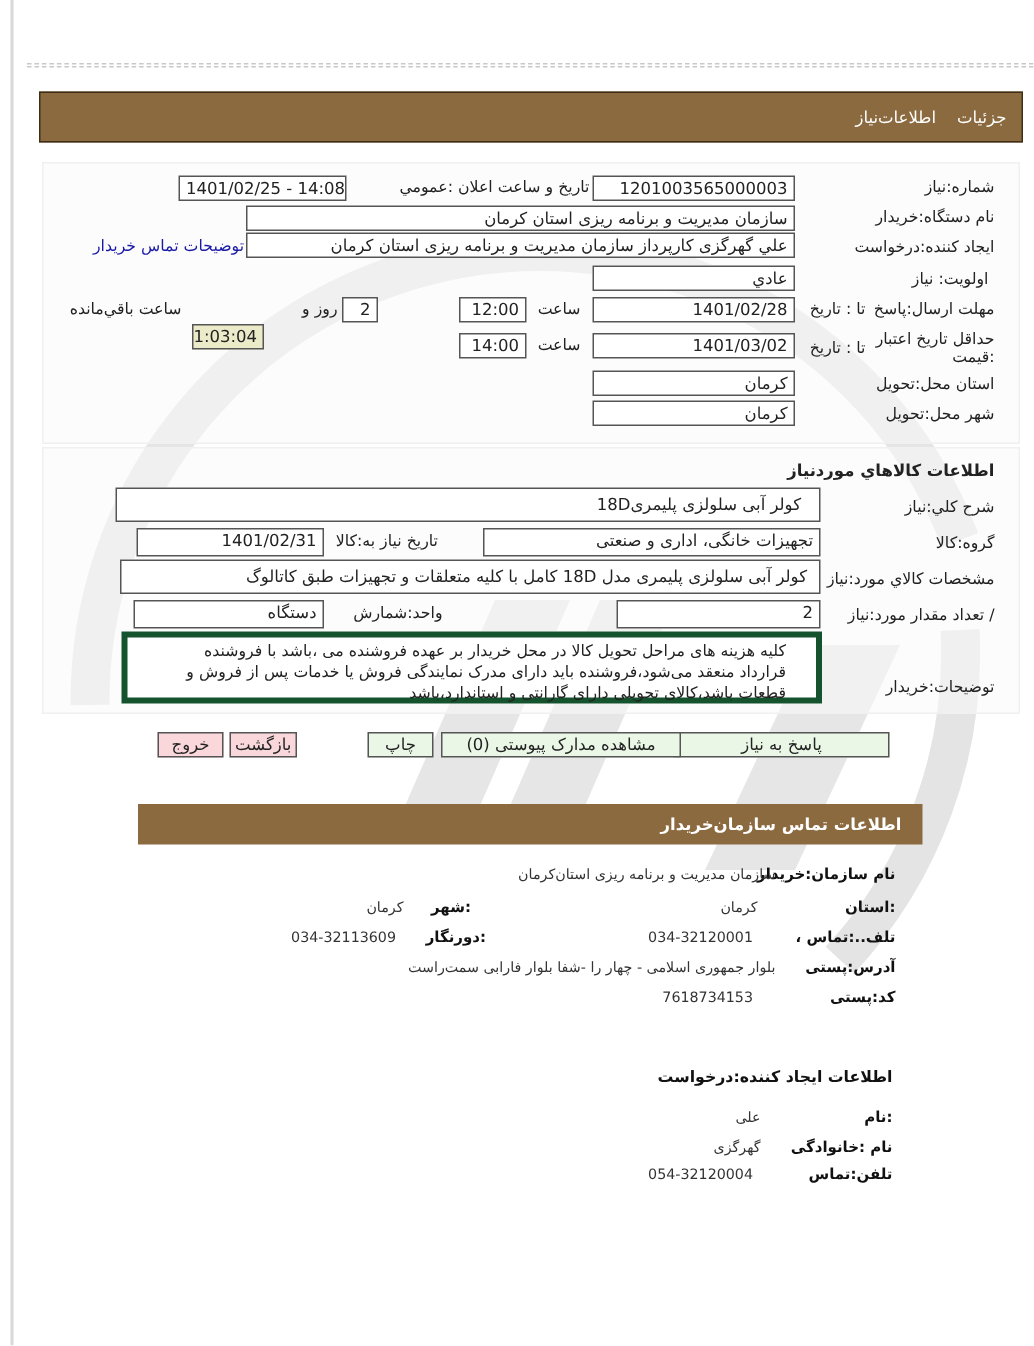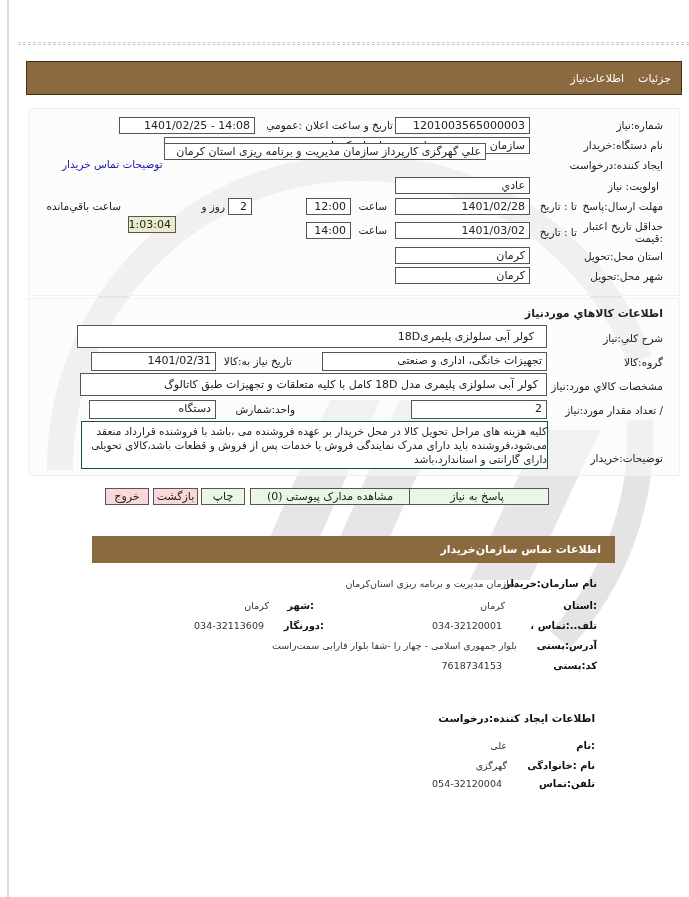--- a/index.html
+++ b/index.html
@@ -30,29 +30,29 @@
   }
   .fld.tan { background: #ecebc9; text-align: center; }
   .fld.ltr { direction: ltr; text-align: right; }
 
   .link { position: absolute; color: #1a1aa6; direction: rtl; font-size: 10.5px; z-index: 2; white-space: nowrap; }
 
   .section-title { position: absolute; direction: rtl; font-weight: bold; font-size: 11px; z-index: 2; }
 
   .desc-box {
     position: absolute; left: 81px; top: 421px; width: 467px; height: 48px;
-    border: 1px solid #14532d; background: #fff; direction: rtl; text-align: right;
-    padding: 2px 0; font-size: 10.5px; line-height: 14px; z-index: 2;
+    border: 4px solid #14532d; background: #fff; direction: rtl; text-align: right;
+    padding: 2px 20px; font-size: 10.5px; line-height: 14px; z-index: 2;
   }
 
   .btn {
     position: absolute; top: 488px; height: 17px; border: 1px solid #555;
     font-size: 11px; line-height: 15px; text-align: center; direction: rtl; z-index: 2;
   }
-  .btn.green { background: #eaf7e6; }
+  .btn.green { background: #eaf7e6; margin-left: 44px; }
   .btn.pink { background: #f9d7da; }
 
   .contact-bar {
     position: absolute; left: 92px; top: 536px; width: 523px; height: 27px;
     background: #8b6a40; direction: rtl; color: #fff; font-weight: bold;
     font-size: 11px; padding-right: 14px; line-height: 27px; z-index: 2;
   }
 
   .c-lbl { position: absolute; direction: rtl; font-weight: bold; font-size: 10px; color: #111; white-space: nowrap; z-index: 2; }
   .c-val { position: absolute; direction: rtl; font-size: 9.5px; color: #333; white-space: nowrap; z-index: 2; }
@@ -79,27 +79,27 @@
   <span>جزئیات</span>
   <span>اطلاعات‌نیاز</span>
 </div>
 
 <div class="panel p1"></div>
 <div class="panel p2"></div>
 
 <span class="lbl" style="right:26px; top:119px;">شماره:نیاز</span>
 <div class="fld ltr" style="left:395px; top:117px; width:135px;">1201003565000003</div>
 <span class="lbl" style="right:296px; top:119px;">تاریخ و ساعت اعلان :عمومي</span>
-<div class="fld ltr" style="left:119px; top:117px; width:136px;">1401/02/25 - 14:08</div>
+<div class="fld ltr" style="left:119px; top:117px; width:112px;">1401/02/25 - 14:08</div>
 
 <span class="lbl" style="right:26px; top:139px;">نام دستگاه:خریدار</span>
 <div class="fld" style="left:164px; top:137px; width:366px;">سازمان مدیریت و برنامه ریزی استان کرمان</div>
 
 <span class="lbl" style="right:26px; top:159px;">ایجاد کننده:درخواست</span>
-<div class="fld" style="left:164px; top:143px; width:322px;">علي گهرگزی کارپرداز سازمان مدیریت و برنامه ریزی استان کرمان</div>
+<div class="fld" style="left:164px; top:155px; width:366px;">علي گهرگزی کارپرداز سازمان مدیریت و برنامه ریزی استان کرمان</div>
 <span class="link" style="left:62px; top:158px;">توضیحات تماس خریدار</span>
 
 <span class="lbl" style="right:30px; top:180px;">اولویت: نیاز</span>
 <div class="fld" style="left:395px; top:177px; width:135px;">عادي</div>
 
 <span class="lbl" style="right:26px; top:200px;">مهلت ارسال:پاسخ</span>
 <span class="lbl" style="right:112px; top:200px;">تا : تاریخ</span>
 <div class="fld ltr" style="left:395px; top:198px; width:135px;">1401/02/28</div>
 <span class="lbl" style="right:302px; top:200px;">ساعت</span>
 <div class="fld ltr" style="left:306px; top:198px; width:45px;">12:00</div>

